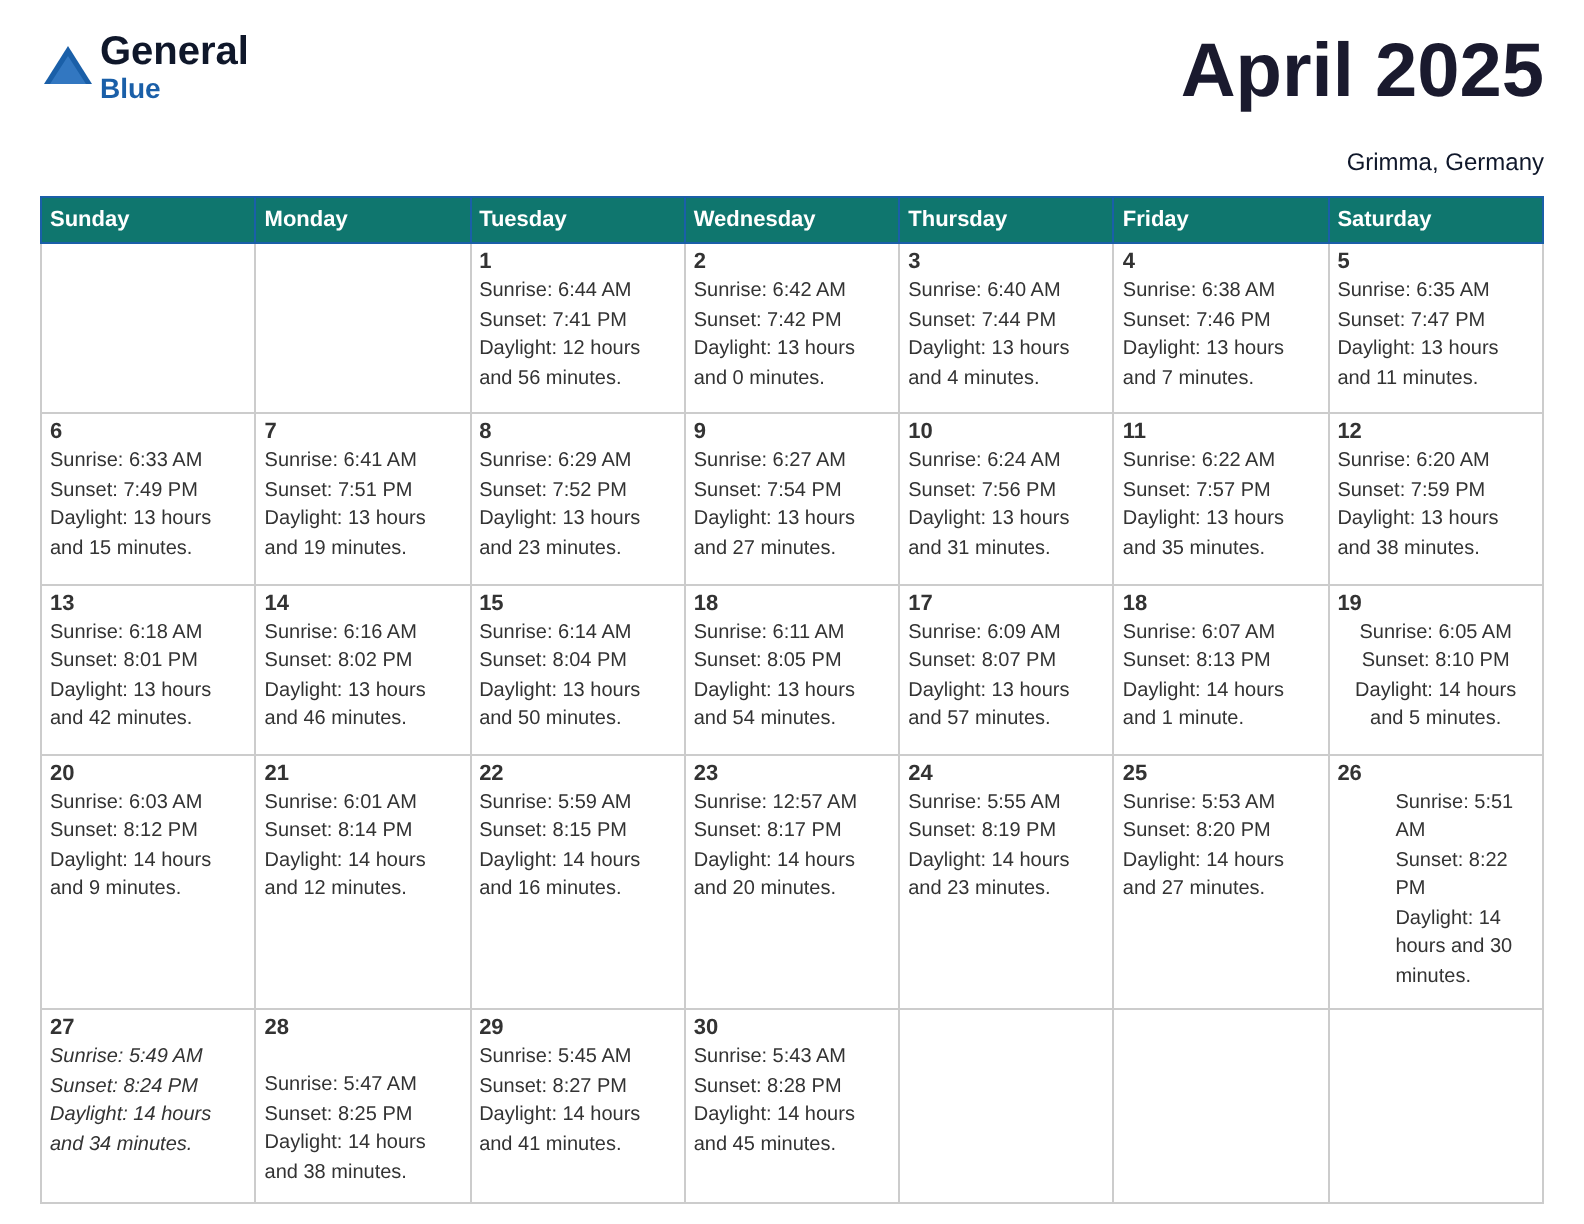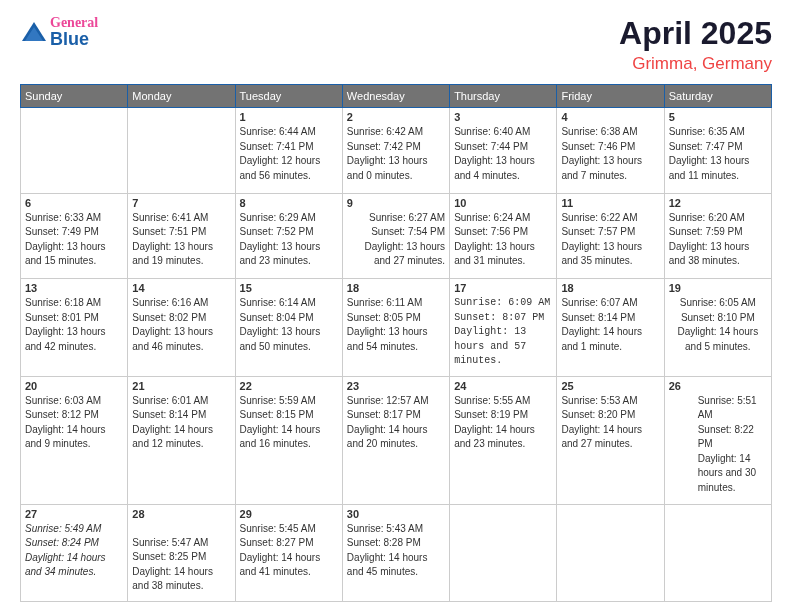--- a/index.html
+++ b/index.html
@@ -26,60 +26,59 @@
     .logo {
       display: flex;
       align-items: center;
     }
     .logo-text {
       display: flex;
       flex-direction: column;
       line-height: 1.1;
     }
     .logo-general {
+      font-size: 20px;
+      font-weight: bold;
+      color: #0f172a;
+    }
+    .logo-blue {
       font-size: 14px;
-      font-weight: bold;
-      color: #ec4899;
-      font-family: Liberation Serif, serif;
-    }
-    .logo-blue {
-      font-size: 18px;
       font-weight: bold;
       color: #1a5fa8;
     }
     .logo-icon {
       width: 28px;
       height: 28px;
       margin-right: 2px;
     }
     .title-block {
       text-align: right;
     }
     .month-title {
-      font-size: 32px;
+      font-size: 38px;
       font-weight: bold;
       color: #1a1a2e;
     }
     .location-title {
-      font-size: 17px;
-      color: #ef4444;
-      margin-top: 2px;
+      font-size: 12px;
+      color: #0f172a;
+      margin-top: 16px;
     }
     .calendar {
       flex: 1;
       border: 1px solid #ccc;
       border-collapse: collapse;
       width: 100%;
       table-layout: fixed;
     }
     .calendar th {
-      background-color: #737373;
+      background-color: #0f766e;
       color: #fff;
       font-size: 11px;
-      font-weight: normal;
+      font-weight: bold;
       padding: 5px 4px;
       text-align: left;
       border: 1px solid #1a5fa8;
     }
     .calendar td {
       border: 1px solid #ccc;
       vertical-align: top;
       padding: 3px 4px;
       font-size: 9.2px;
       color: #333;
@@ -187,21 +186,21 @@
 Daylight: 13 hours and 19 minutes.</div>
           </td>
           <td>
             <div class="day-number">8</div>
             <div class="day-info" style="white-space: pre-line;">Sunrise: 6:29 AM
 Sunset: 7:52 PM
 Daylight: 13 hours and 23 minutes.</div>
           </td>
           <td>
             <div class="day-number">9</div>
-            <div class="day-info" style="white-space: pre-line; text-align: right;">Sunrise: 6:27 AM
+            <div class="day-info" style="white-space: pre-line;">Sunrise: 6:27 AM
 Sunset: 7:54 PM
 Daylight: 13 hours and 27 minutes.</div>
           </td>
           <td>
             <div class="day-number">10</div>
             <div class="day-info" style="white-space: pre-line;">Sunrise: 6:24 AM
 Sunset: 7:56 PM
 Daylight: 13 hours and 31 minutes.</div>
           </td>
           <td>
@@ -237,28 +236,28 @@
 Daylight: 13 hours and 50 minutes.</div>
           </td>
           <td>
             <div class="day-number">18</div>
             <div class="day-info" style="white-space: pre-line;">Sunrise: 6:11 AM
 Sunset: 8:05 PM
 Daylight: 13 hours and 54 minutes.</div>
           </td>
           <td>
             <div class="day-number">17</div>
-            <div class="day-info" style="white-space: pre-line; font-family: Liberation Mono, monospace;">Sunrise: 6:09 AM
+            <div class="day-info" style="white-space: pre-line;">Sunrise: 6:09 AM
 Sunset: 8:07 PM
 Daylight: 13 hours and 57 minutes.</div>
           </td>
           <td>
             <div class="day-number">18</div>
             <div class="day-info" style="white-space: pre-line;">Sunrise: 6:07 AM
-Sunset: 8:14 PM
+Sunset: 8:13 PM
 Daylight: 14 hours and 1 minute.</div>
           </td>
           <td>
             <div class="day-number">19</div>
             <div class="day-info" style="white-space: pre-line; text-align: center;">Sunrise: 6:05 AM
 Sunset: 8:10 PM
 Daylight: 14 hours and 5 minutes.</div>
           </td>
         </tr>
         <tr>

